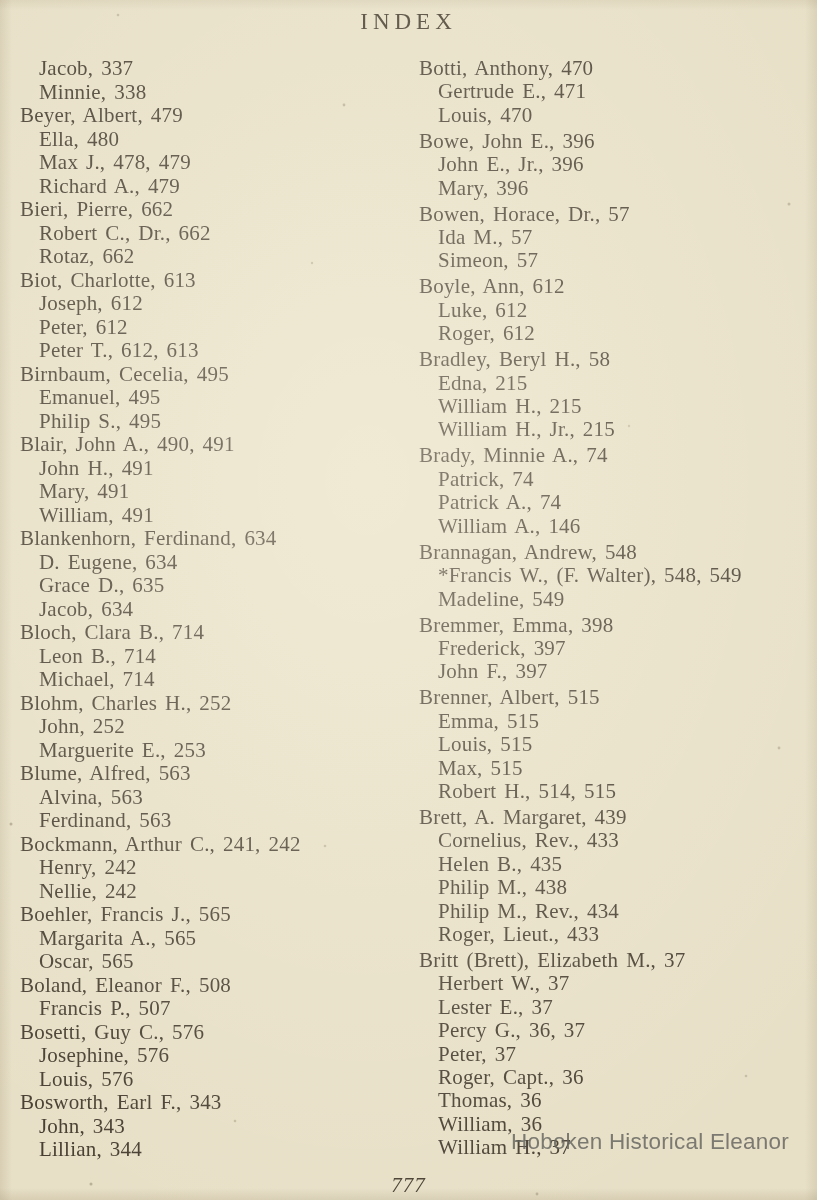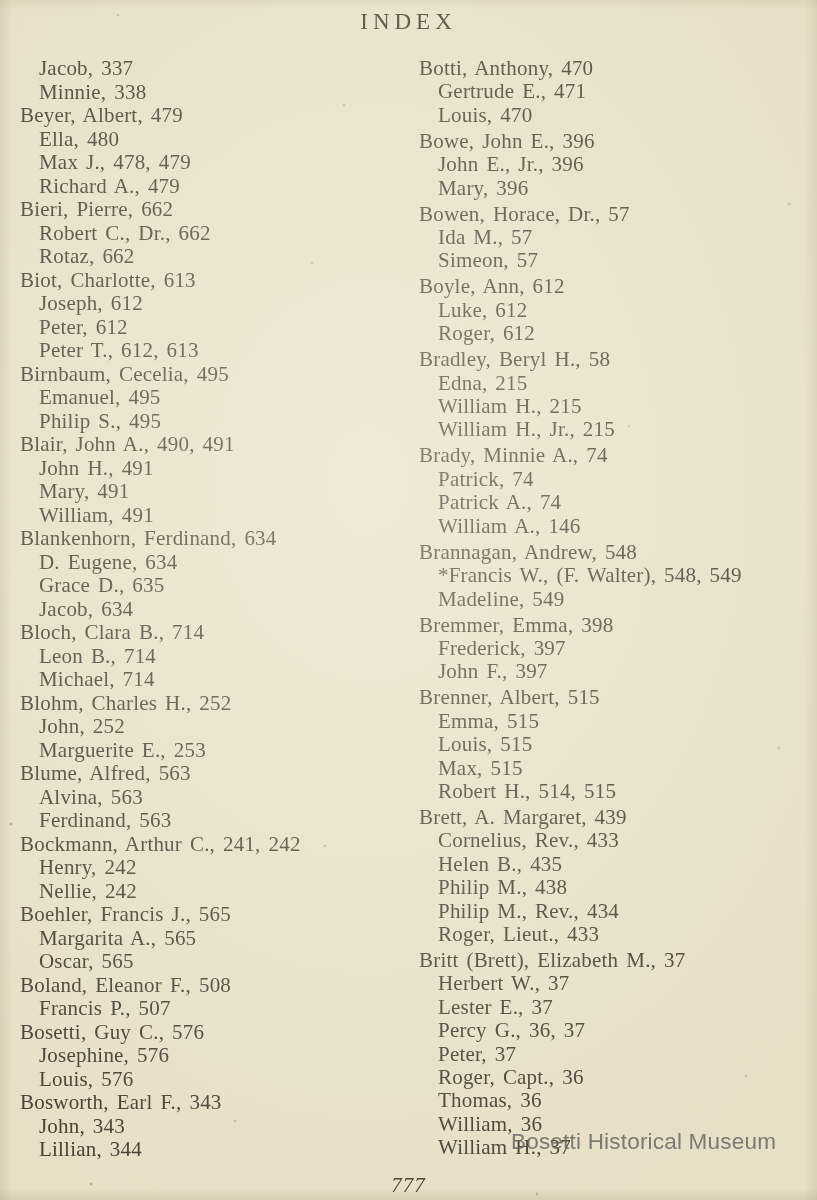--- a/index.html
+++ b/index.html
@@ -163,14 +163,14 @@
     <div class="entry sub">Herbert W., 37</div>
     <div class="entry sub">Lester E., 37</div>
     <div class="entry sub">Percy G., 36, 37</div>
     <div class="entry sub">Peter, 37</div>
     <div class="entry sub">Roger, Capt., 36</div>
     <div class="entry sub">Thomas, 36</div>
     <div class="entry sub">William, 36</div>
     <div class="entry sub">William H., 37</div>
   </div>
 
-<div class="watermark">Bosetti Historical Museum</div>
+<div class="watermark">Hoboken Historical Eleanor</div>
 <div class="page-number">777</div>
 
 </body></html>

